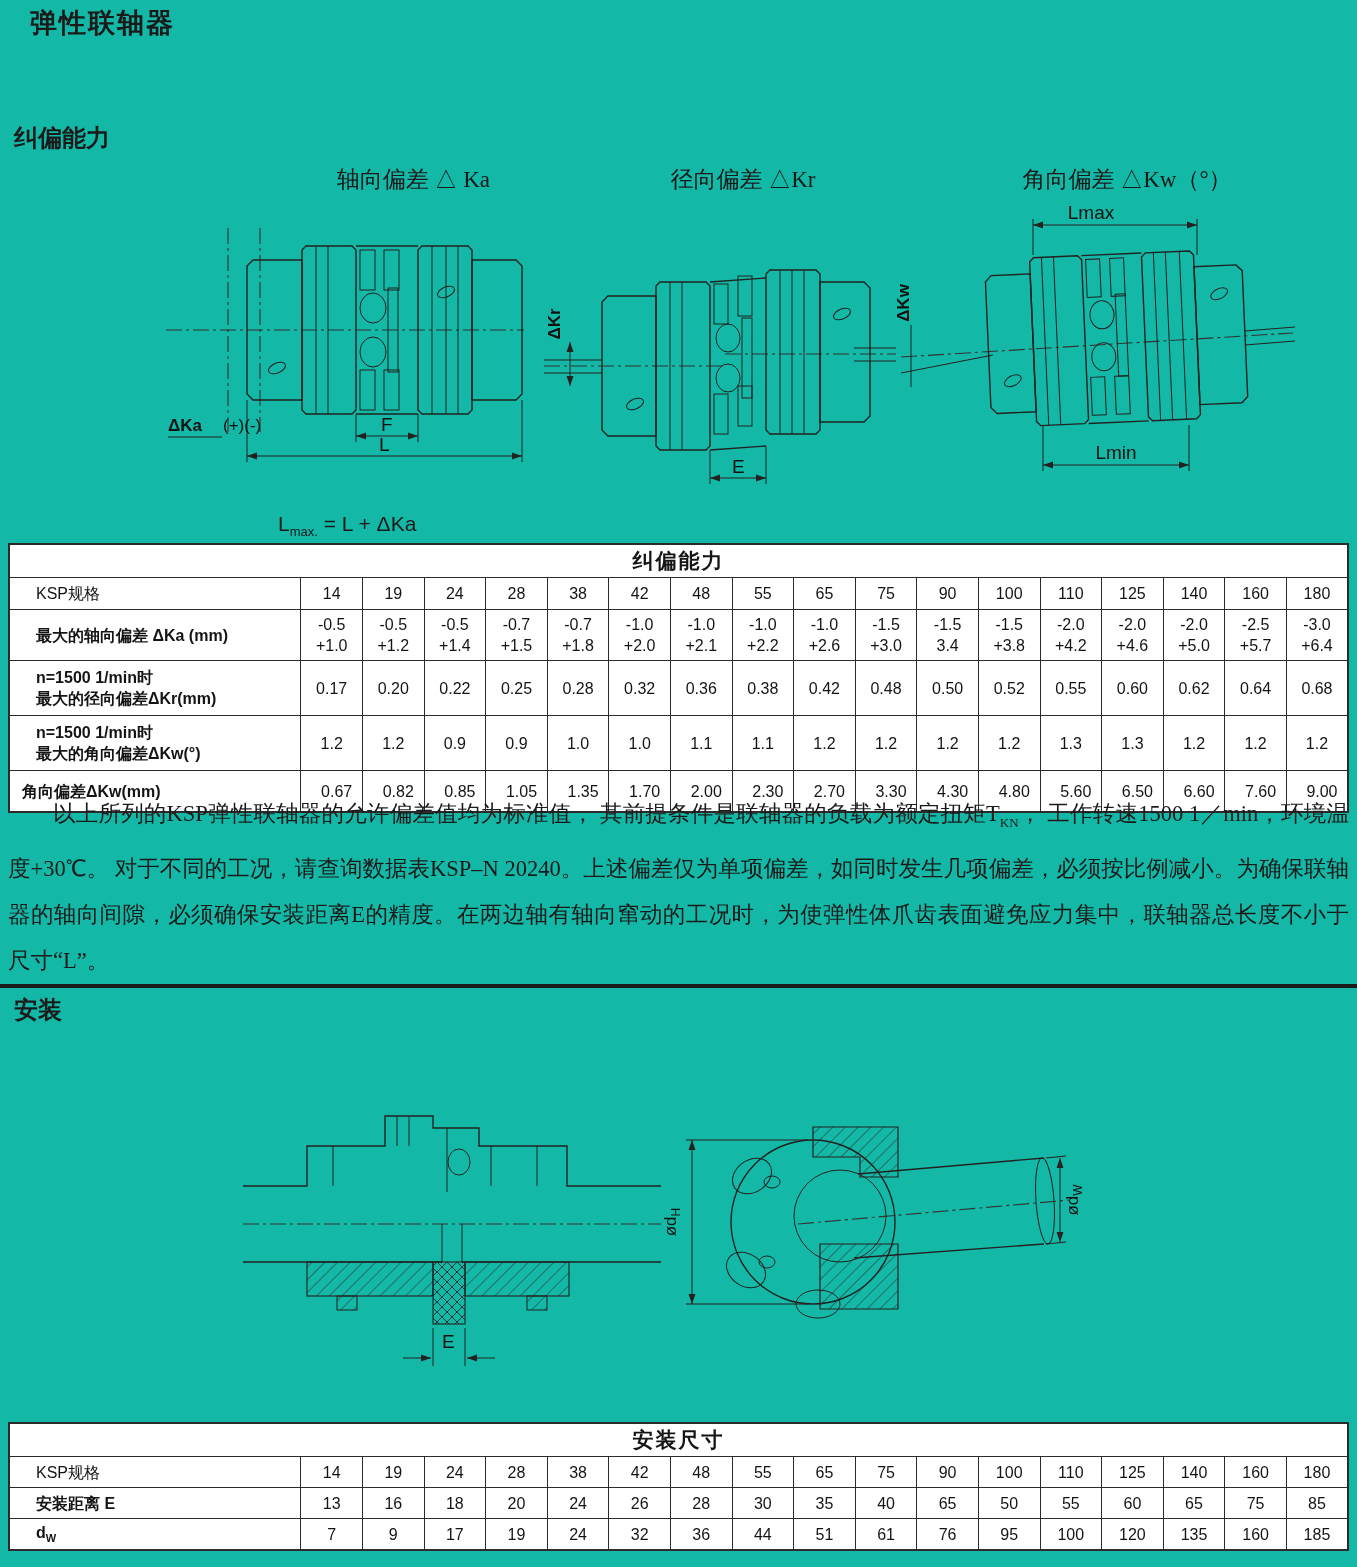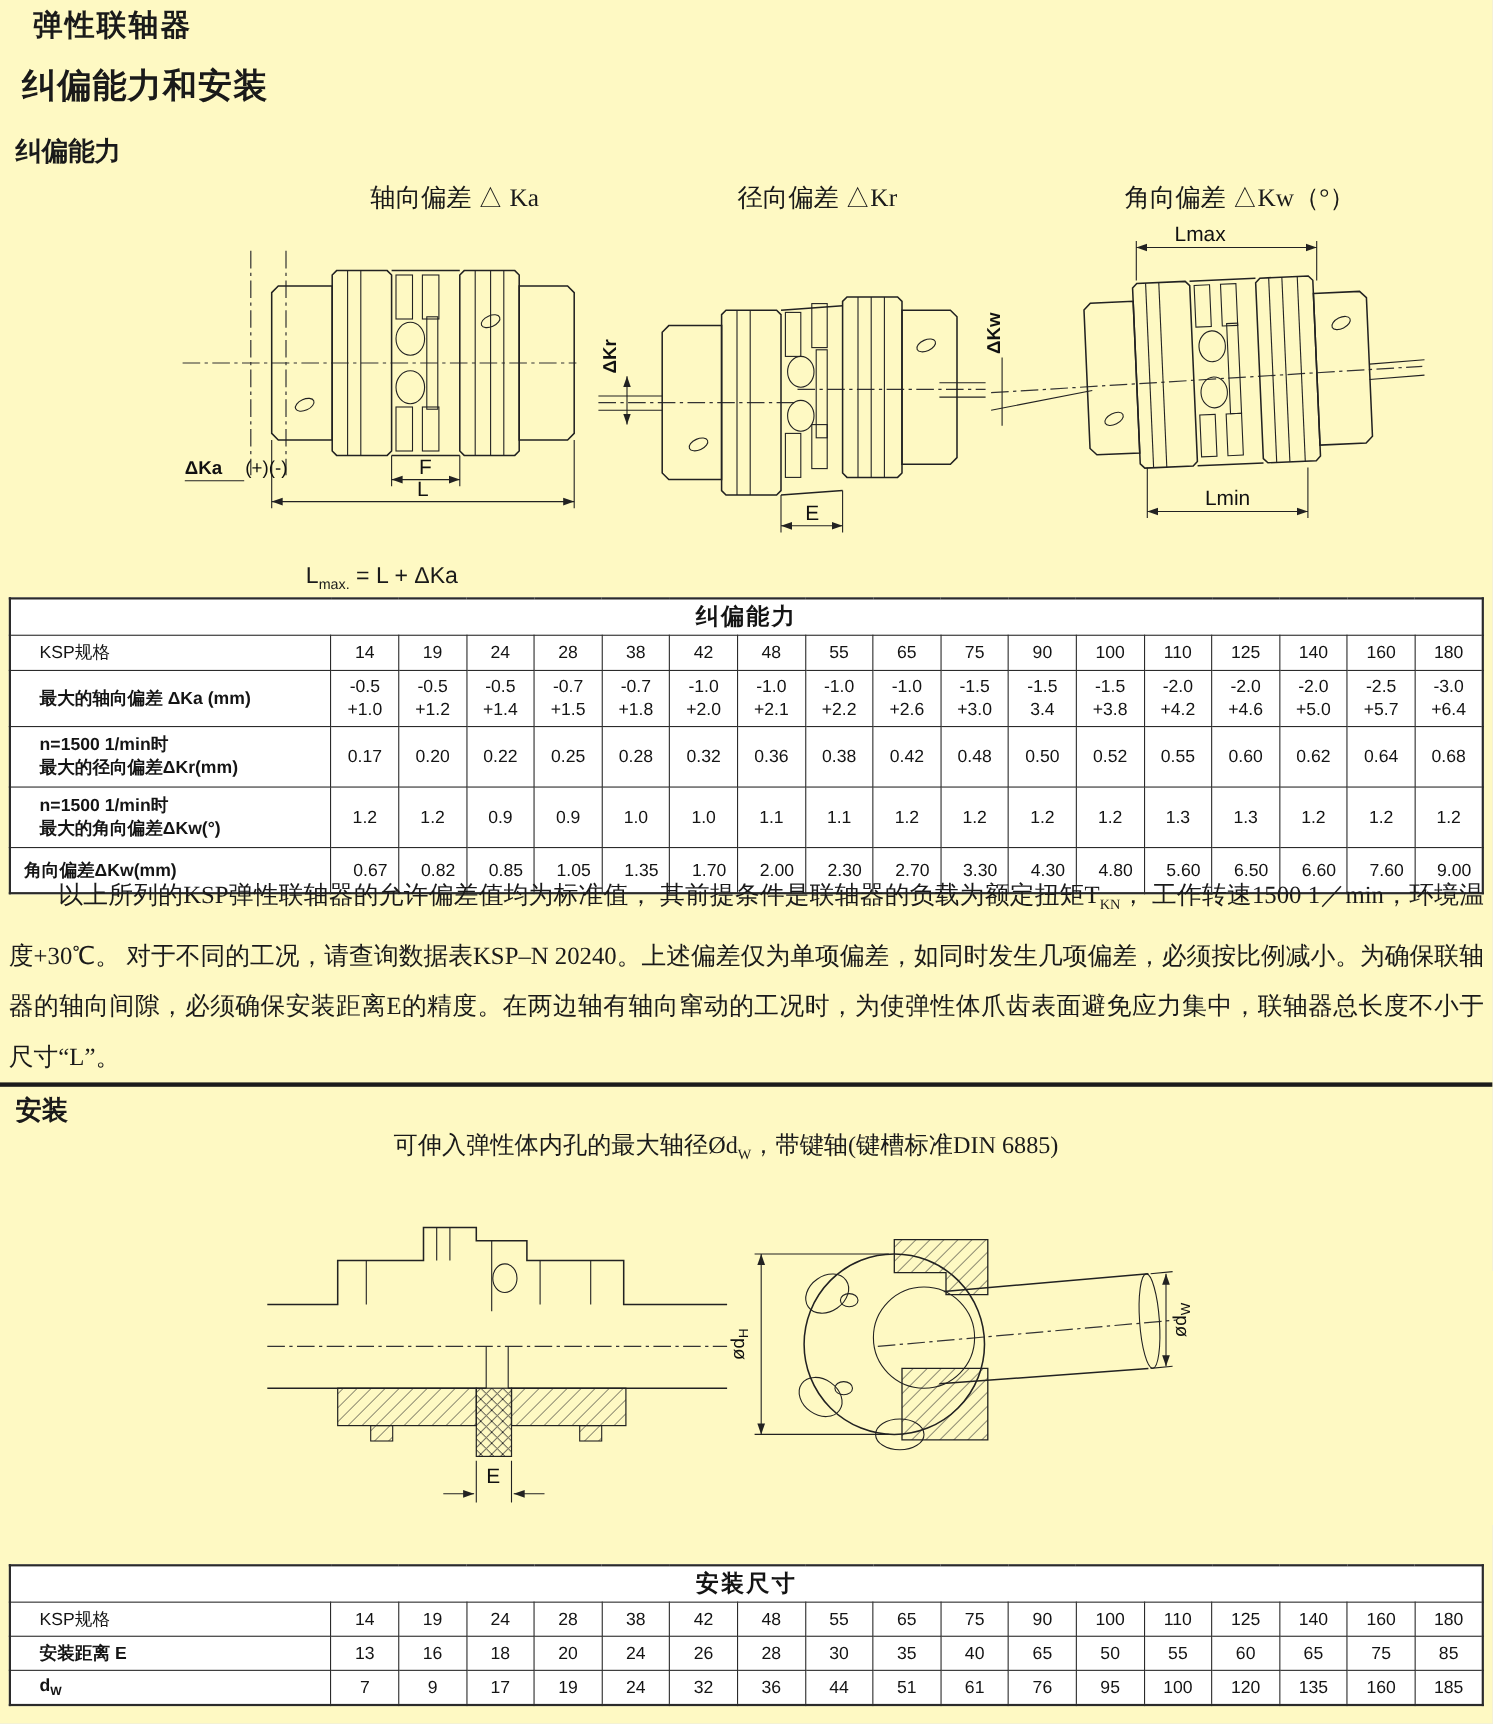--- a/index.html
+++ b/index.html
@@ -1,16 +1,16 @@
 <!DOCTYPE html>
 <html><head>
 <meta charset="utf-8">
 <style>
   html,body{margin:0;padding:0;background:#e8e8e8;}
-  .page{position:relative;width:1357px;height:1567px;background:#fef9c3;overflow:hidden;color:#1a1a1a;margin:0 auto;}
+  .page{position:relative;width:1357px;height:1567px;background:#14b8a6;overflow:hidden;color:#1a1a1a;margin:0 auto;}
   .t-main{position:absolute;left:30px;top:6px;font:600 27px/1.3 "Liberation Sans",sans-serif;letter-spacing:2px;}
   .t-h2{position:absolute;left:20px;top:58px;font:700 31px/1.3 "Liberation Sans",sans-serif;letter-spacing:1px;}
   .t-h3{font:700 24px/1.3 "Liberation Sans",sans-serif;position:absolute;}
   #h3a{left:14px;top:122px;}
   #h3b{left:14px;top:994px;}
   .dlabel{position:absolute;top:165px;font:400 23px/1.3 "Liberation Serif",serif;text-align:center;}
   #dl-axial{left:200px;width:290px;text-align:right;}
   #dl-radial{left:598px;width:290px;}
   #dl-angular{left:972px;width:310px;}
   .svgbox{position:absolute;}
@@ -51,21 +51,20 @@
   .svgt{font-family:"Liberation Sans",sans-serif;font-size:17px;fill:#111;}
   .svgt2{font-family:"Liberation Sans",sans-serif;font-size:19px;fill:#111;}
   .svgsub{font-size:12px;}
 </style>
 </head>
 <body>
 
 <div class="page">
 
   <div class="t-main">弹性联轴器</div>
-  <div class="t-h2">纠偏能力和安装</div>
   <div class="t-h3" id="h3a">纠偏能力</div>
 
   <div class="dlabel" id="dl-axial">轴向偏差 △ Ka</div>
   <div class="dlabel" id="dl-radial">径向偏差 △Kr</div>
   <div class="dlabel" id="dl-angular">角向偏差 △Kw（°）</div>
 
   <svg class="svgbox" id="svgA" width="370" height="270" viewBox="0 0 370 270">
     <defs>
         <marker id="arA" markerWidth="11" markerHeight="8" refX="10" refY="4" orient="auto-start-reverse">
           <path d="M0,0.5 L10,4 L0,7.5 Z" fill="#222"></path>
@@ -359,21 +358,20 @@
             <td class="t-val">9.00</td>
           </tr>
         </tbody>
       </table>
   </div>
 
   <div class="bodytext"><span>以上所列的KSP弹性联轴器的允许偏差值均为标准值， 其前提条件是联轴器的负载为额定扭矩T</span><sub>KN</sub><span>， 工作转速1500 1／min，环境温度+30℃。 对于不同的工况，请查询数据表KSP–N 20240。上述偏差仅为单项偏差，如同时发生几项偏差，必须按比例减小。为确保联轴器的轴向间隙，必须确保安装距离E的精度。在两边轴有轴向窜动的工况时，为使弹性体爪齿表面避免应力集中，联轴器总长度不小于尺寸“L”。</span></div>
 
   <div class="divider"></div>
   <div class="t-h3" id="h3b">安装</div>
-  <div class="caption"><span>可伸入弹性体内孔的最大轴径Ød</span><sub>W</sub><span>，带键轴(键槽标准DIN 6885)</span></div>
 
   <svg class="svgbox" id="svgD" width="430" height="310" viewBox="0 0 430 310">
     <defs>
       <marker id="arD" markerWidth="11" markerHeight="8" refX="10" refY="4" orient="auto-start-reverse">
           <path d="M0,0.5 L10,4 L0,7.5 Z" fill="#222"></path>
         </marker>
       <pattern id="hD" width="9" height="9" patternUnits="userSpaceOnUse" patternTransform="rotate(45)">
           <line x1="0" y1="0" x2="0" y2="9" stroke="#2a2a2a" stroke-width="1"></line>
         </pattern>
       <pattern id="xD" width="10" height="10" patternUnits="userSpaceOnUse">

